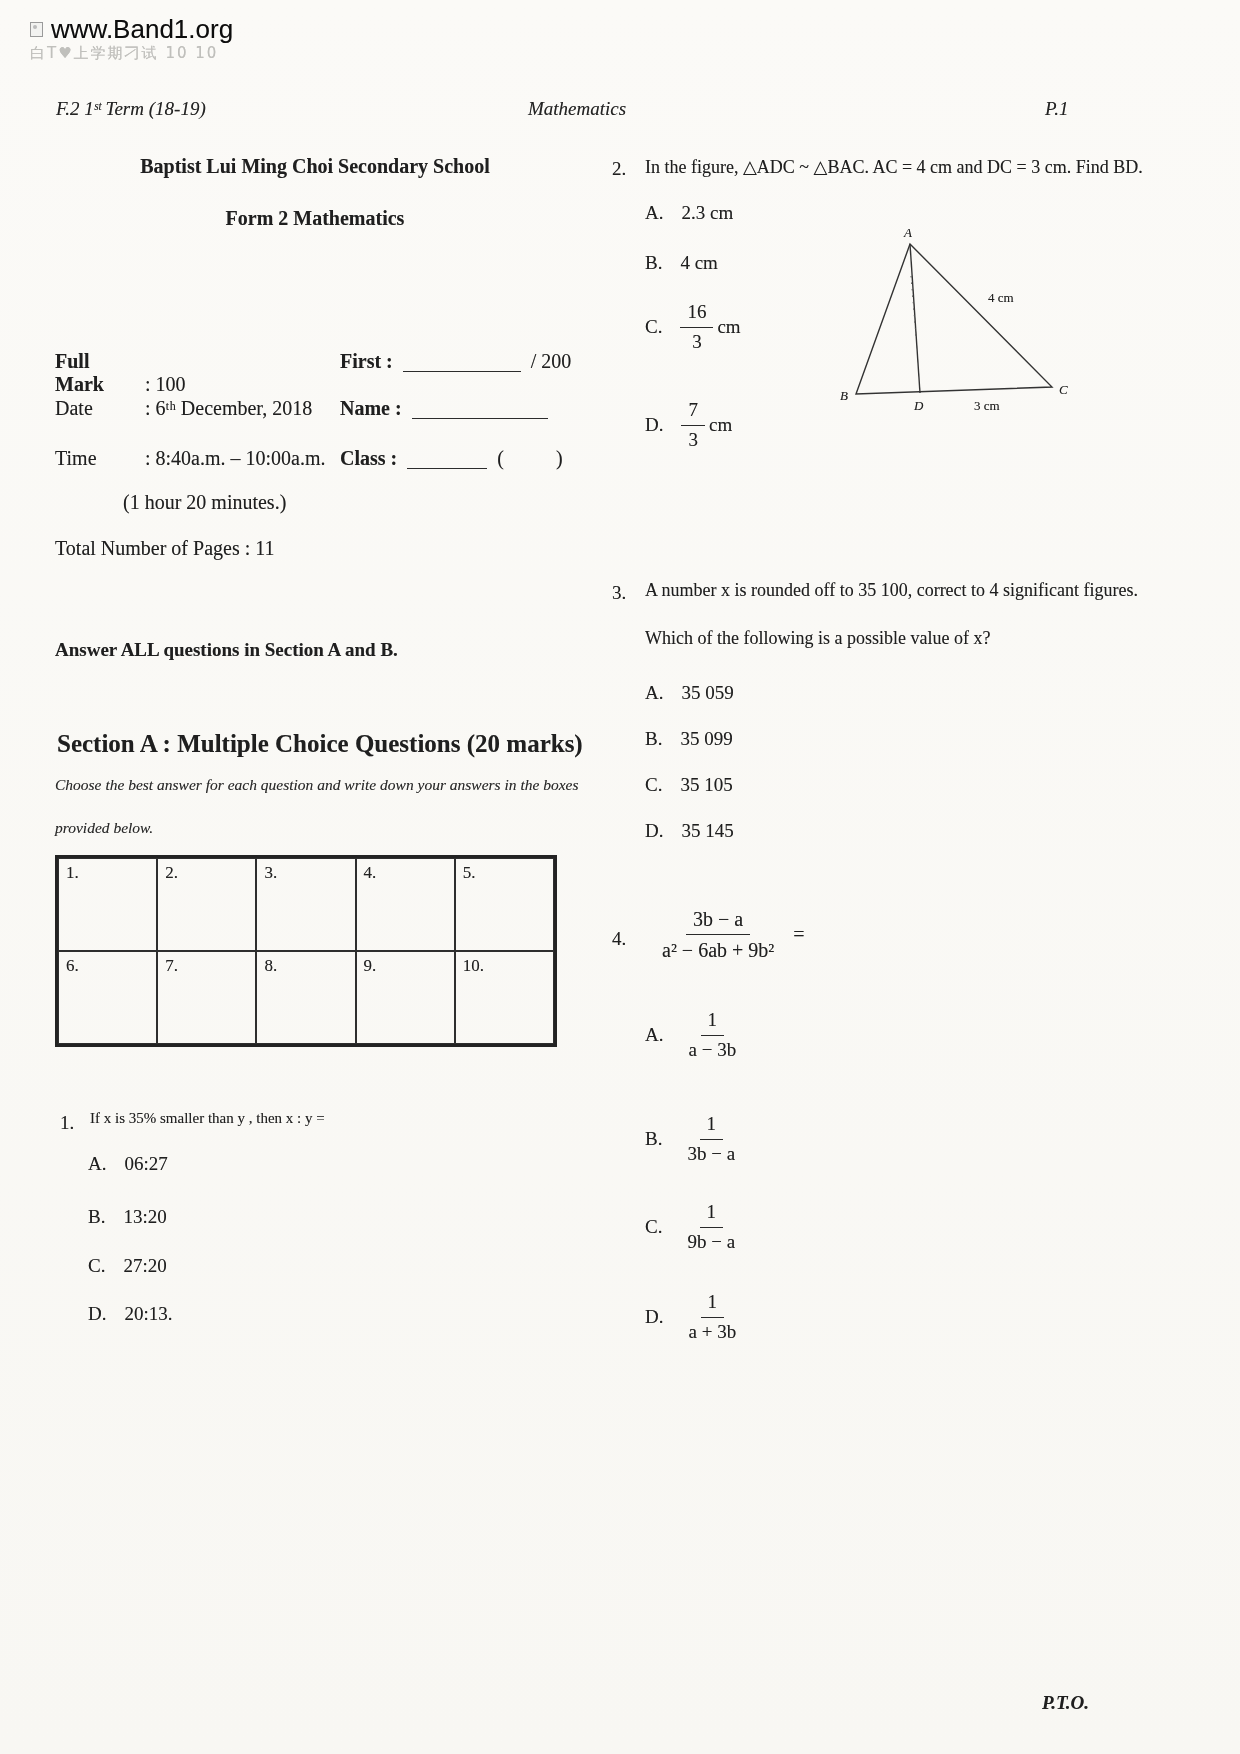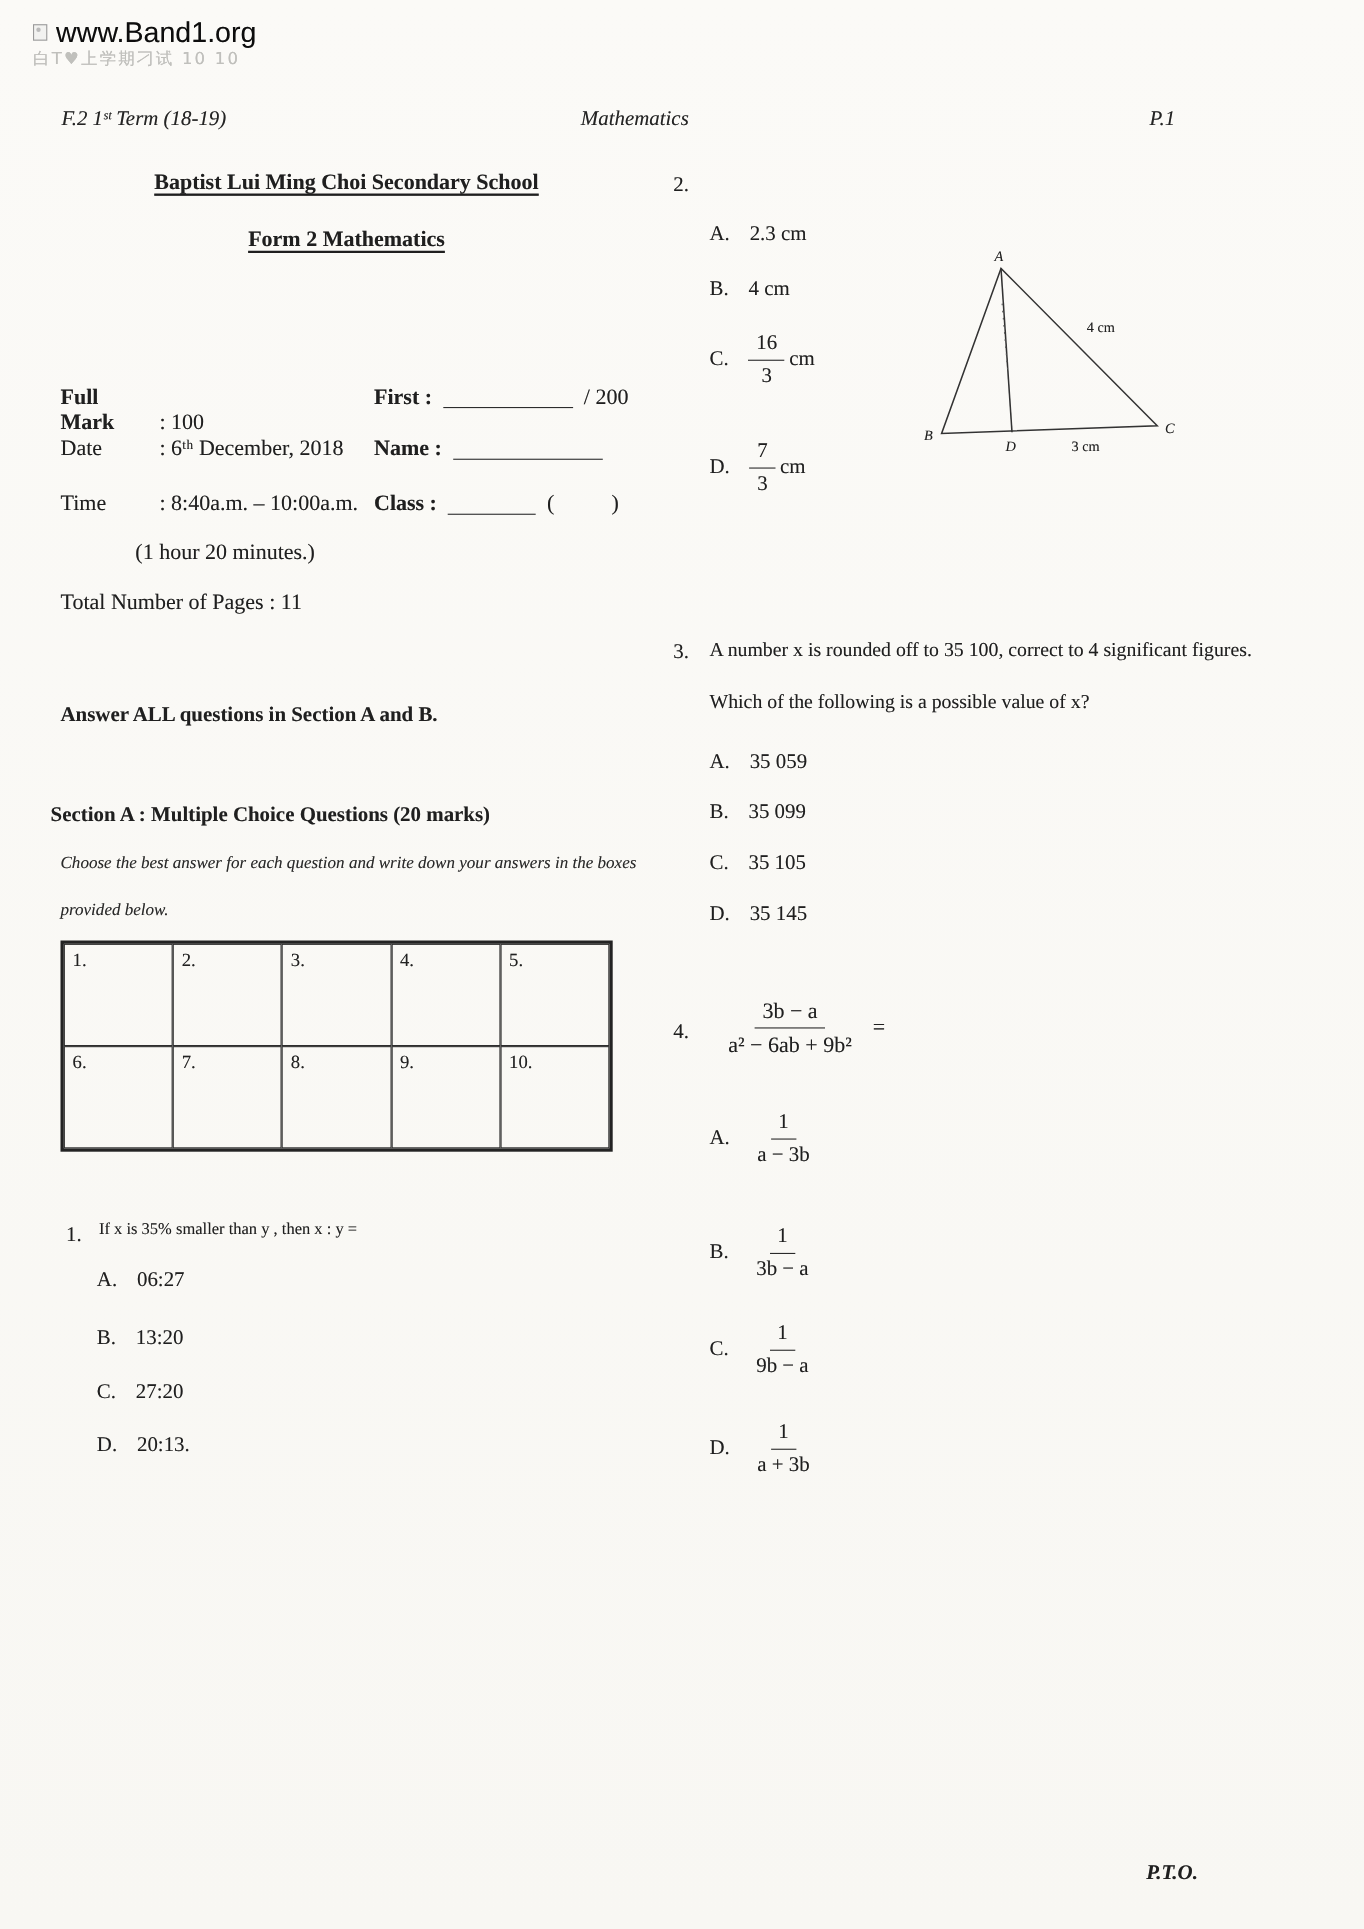--- a/index.html
+++ b/index.html
@@ -11,21 +11,20 @@
     background:linear-gradient(180deg,#fbfaf7 0%, #f8f7f3 100%);
     font-family:"Liberation Serif","DejaVu Serif",serif;
     color:#1f1f1f;
     overflow:hidden;
     text-shadow:0 0 .5px rgba(10,10,10,.35);
   }
   .abs { position:absolute; }
   .bold { font-weight:700; }
   .title-line {
     font-weight:700; font-size:20px;
-    text-decoration:underline;
     text-decoration-thickness:2px;
     text-underline-offset:4px;
     text-align:center; width:100%;
   }
   .watermark {
     display:flex; align-items:center; gap:8px;
     font-family:"Liberation Sans","DejaVu Sans",sans-serif;
     font-size:26px; color:#0d0d0d; font-weight:400;
   }
   .broken-img-icon {
@@ -123,21 +122,21 @@
     <span class="blank" style="width:80px;"></span>
     <span class="info-value">(</span>
     <span style="display:inline-block; width:44px;"></span>
     <span class="info-value">)</span>
   </div>
 
   <div class="abs info-value" style="left:123px; top:491px;">(1 hour 20 minutes.)</div>
   <div class="abs info-value" style="left:55px; top:537px;">Total Number of Pages : 11</div>
 
   <div class="abs bold" style="left:55px; top:639px; font-size:19px;">Answer ALL questions in Section A and B.</div>
-  <div class="abs bold" style="left:46px; top:730px; font-size:19px;font-family:Liberation Serif, serif;">Section A : Multiple Choice Questions (20 marks)</div>
+  <div class="abs bold" style="left:57px; top:730px; font-size:25px;font-family:Liberation Serif, serif;">Section A : Multiple Choice Questions (20 marks)</div>
   <div class="abs guide" style="left:55px; top:776px;">Choose the best answer for each question and write down your answers in the boxes</div>
   <div class="abs guide" style="left:55px; top:819px;">provided below.</div>
 
   <div class="answer-table">
     <div class="answer-cell">1.</div>
     <div class="answer-cell">2.</div>
     <div class="answer-cell">3.</div>
     <div class="answer-cell">4.</div>
     <div class="answer-cell">5.</div>
     <div class="answer-cell">6.</div>
@@ -160,20 +159,21 @@
   <div class="opt-row" style="left:88px; top:1255px;">
     <span class="opt-label">C.</span>
     <span class="opt-value">27:20</span>
   </div>
   <div class="opt-row" style="left:88px; top:1303px;">
     <span class="opt-label">D.</span>
     <span class="opt-value">20:13.</span>
   </div>
 
   <div class="abs qnum" style="left:612px; top:158px;">2.</div>
+  <div class="abs qtext" style="left:645px; top:156px; font-size:18px;">In the figure, △ADC ~ △BAC. AC = 4 cm and DC = 3 cm. Find BD.</div>
   <div class="opt-row" style="left:645px; top:202px;">
     <span class="opt-label">A.</span>
     <span class="opt-value">2.3 cm</span>
   </div>
   <div class="opt-row" style="left:645px; top:252px;">
     <span class="opt-label">B.</span>
     <span class="opt-value">4 cm</span>
   </div>
   <div class="opt-row" style="left:645px; top:300px;">
     <span class="opt-label">C.</span>

